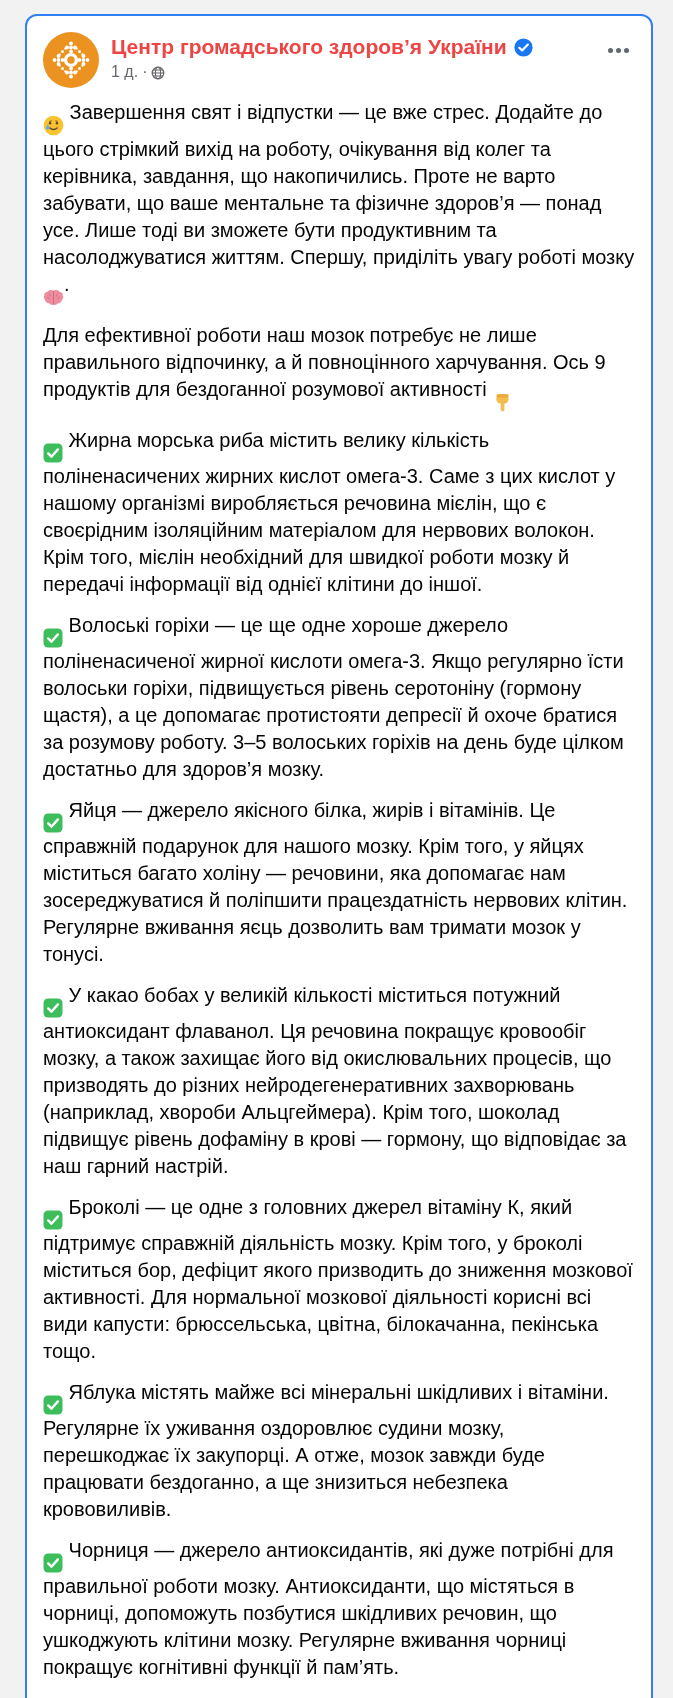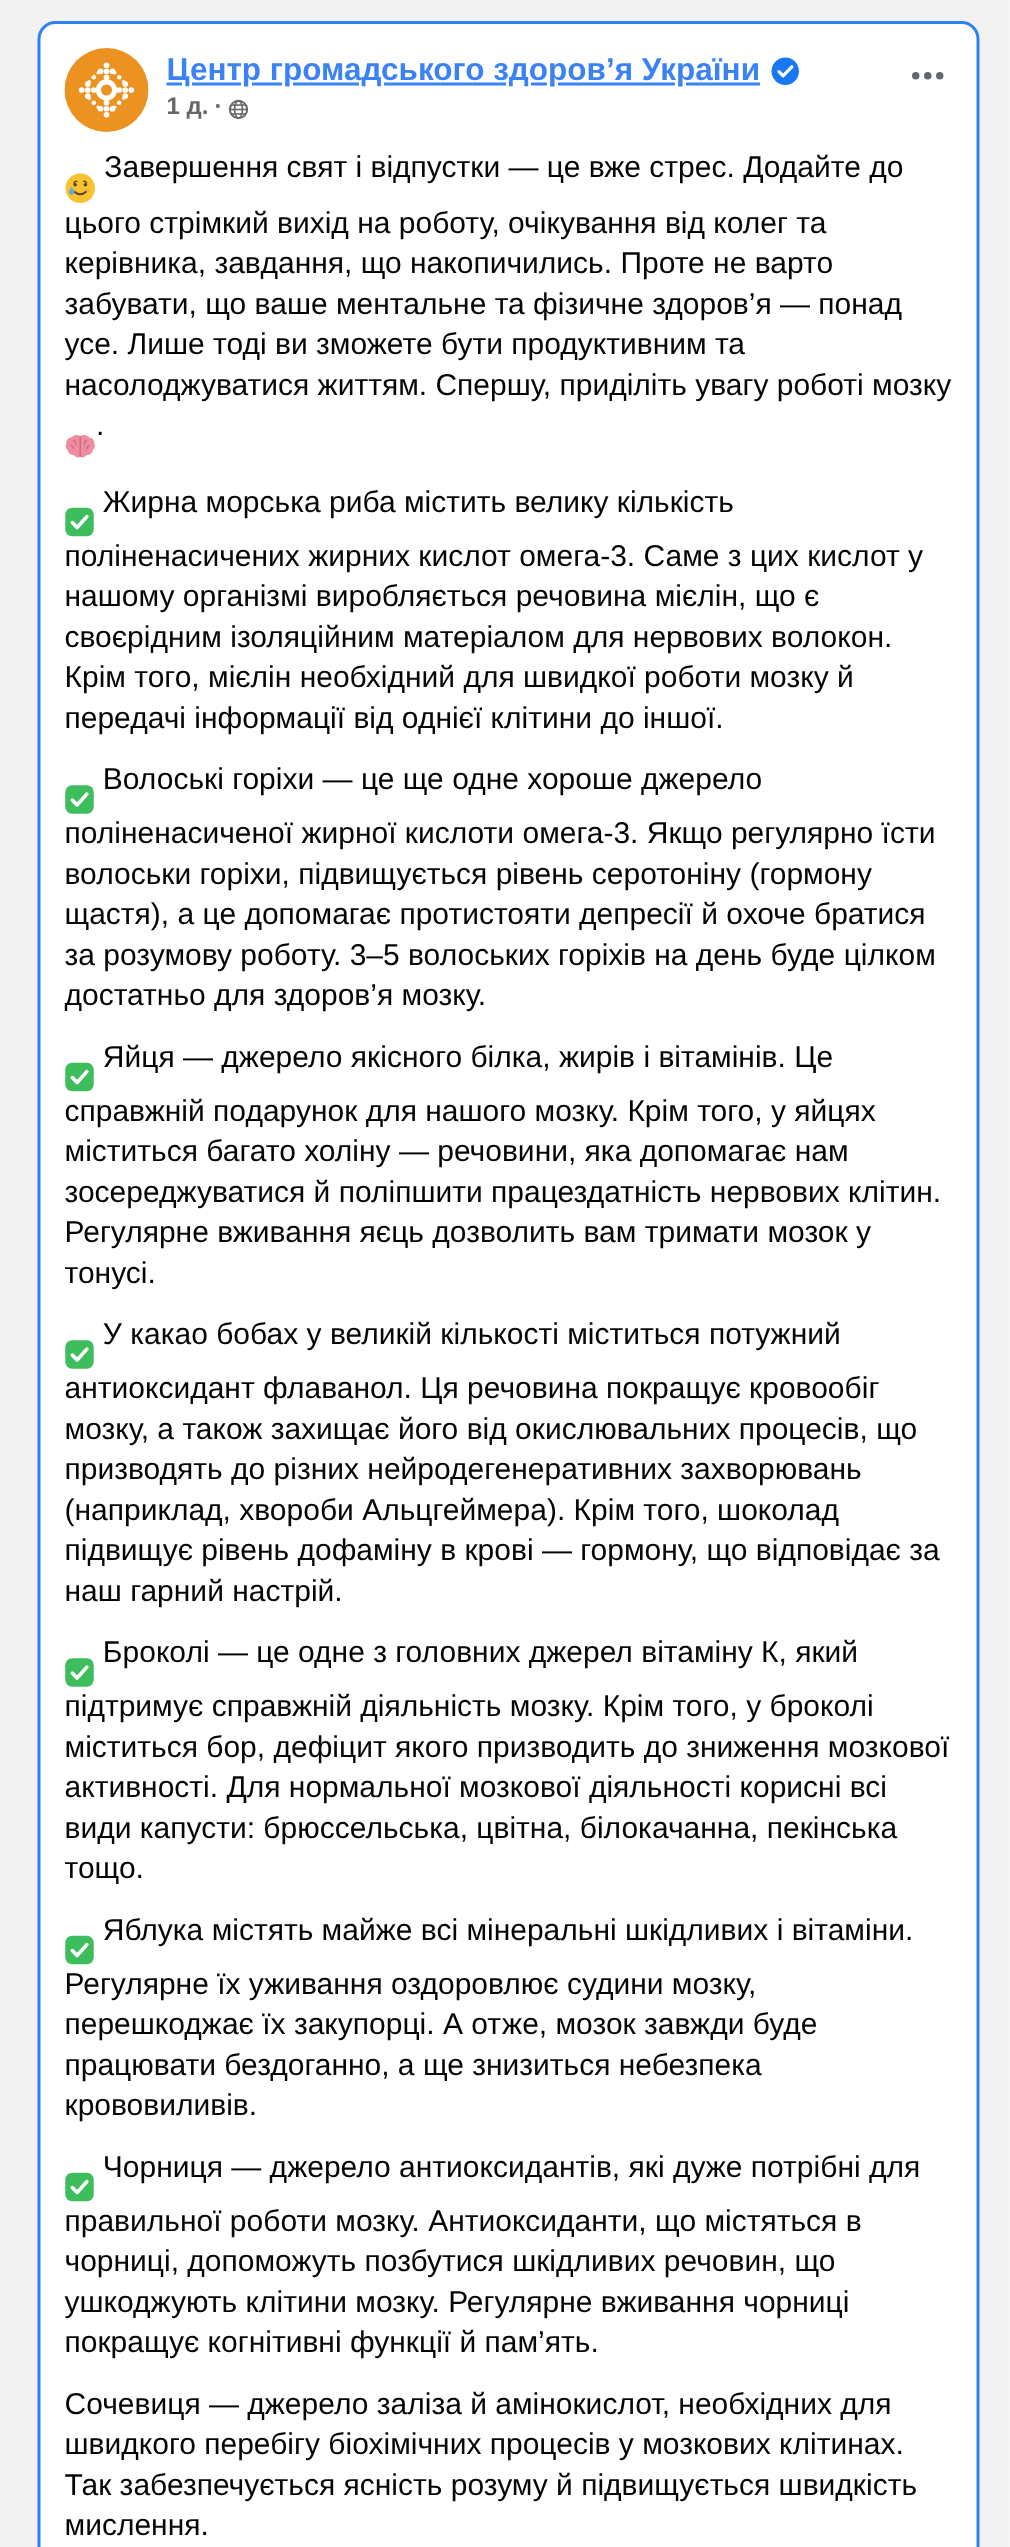--- a/index.html
+++ b/index.html
@@ -22,29 +22,28 @@
     padding:16px 16px 0 16px;
   }
   .avatar{
     width:56px;height:56px;border-radius:50%;
     flex:0 0 56px;cursor:pointer;
   }
   .avatar svg{display:block;width:56px;height:56px;}
   .header-text{margin-left:12px;flex:1;min-width:0;padding-top:3px;}
   .name-row{display:flex;align-items:center;}
   .page-name{
-    font-size:21px;font-weight:700;color:#3b82f6;line-height:1.15;
+    font-size:21px;font-weight:700;color:#ef4444;line-height:1.15;
     cursor:pointer;
-    text-decoration:underline;
   }
   .verified{margin-left:7px;display:inline-flex;}
   .verified svg{width:19px;height:19px;display:block;}
   .meta-row{
     display:flex;align-items:center;gap:4px;
-    margin-top:4px;color:#65676b;font-size:16px;font-weight:bold;
+    margin-top:4px;color:#65676b;font-size:16px;
   }
   .meta-row .sep{color:#65676b;}
   .globe svg{display:block;width:14px;height:14px;margin-top:1px;}
   .more-btn{
     border:none;background:none;cursor:pointer;
     display:flex;gap:3px;align-items:center;
     padding:10px 6px;margin-top:6px;
   }
   .more-btn i{width:5px;height:5px;border-radius:50%;background:#606770;display:block;}
   .post-body{
@@ -156,20 +155,25 @@
             <path d="M13.4 6.2 q1.2-0.2 2 1" stroke="#5d4037" stroke-width="1" fill="none" stroke-linecap="round"></path>
             <path d="M7 13.4 q4 3.6 8 0" stroke="#5d4037" stroke-width="1.4" fill="none" stroke-linecap="round"></path>
             <ellipse cx="6.2" cy="12.6" rx="1.5" ry="0.9" fill="#f0a04b" opacity="0.8"></ellipse>
             <ellipse cx="15.8" cy="12.6" rx="1.5" ry="0.9" fill="#f0a04b" opacity="0.8"></ellipse>
             <path d="M4.9 9.8 C4.9 9.8 3.2 12.5 3.2 13.7 a1.75 1.85 0 0 0 3.5 0 C6.7 12.5 4.9 9.8 4.9 9.8 Z" fill="#5dade2"></path>
           </svg></span><span> Завершення свят і відпустки — це вже стрес. Додайте до цього стрімкий вихід на роботу, очікування від колег та керівника, завдання, що накопичились. Проте не варто забувати, що ваше ментальне та фізичне здоров’я — понад усе. Лише тоді ви зможете бути продуктивним та насолоджуватися життям. Спершу, приділіть увагу роботі мозку </span><span class="emoji"><svg viewBox="0 0 24 20">
             <path d="M12 2.2 C9.8 0.8 6.4 1.4 5.2 3.4 C2.6 3.6 1 5.6 1.4 7.8 C0.4 9.4 0.8 11.6 2.4 12.8 C2.6 15 4.6 16.8 7 16.6 C8.2 18.4 10.6 19 12 18 C13.4 19 15.8 18.4 17 16.6 C19.4 16.8 21.4 15 21.6 12.8 C23.2 11.6 23.6 9.4 22.6 7.8 C23 5.6 21.4 3.6 18.8 3.4 C17.6 1.4 14.2 0.8 12 2.2 Z" fill="#ef8da0"></path>
             <path d="M12 2.4 L12 18" stroke="#d16b80" stroke-width="1.2"></path>
             <path d="M7 5.5 q2 1 1.5 3 M16.8 5.5 q-2 1 -1.5 3 M5 9.5 q1.8 0.4 2 2.4 M19 9.5 q-1.8 0.4 -2 2.4" stroke="#d16b80" stroke-width="1" fill="none" stroke-linecap="round"></path>
           </svg></span><span>.</span></p>
+      <p><span>Для ефективної роботи наш мозок потребує не лише правильного відпочинку, а й повноцінного харчування. Ось 9 продуктів для бездоганної розумової активності </span><span class="emoji"><svg viewBox="0 0 20 22">
+            <rect x="3.6" y="2.4" width="12.8" height="9.6" rx="4.4" fill="#f3bc4b"></rect>
+            <rect x="8.2" y="7.5" width="3.8" height="12.8" rx="1.9" fill="#f3bc4b"></rect>
+            <rect x="3.6" y="2.4" width="12.8" height="3" rx="1.5" fill="#eaa93a"></rect>
+          </svg></span></p>
       <p><span class="emoji small"><svg viewBox="0 0 20 20">
             <rect x="0.5" y="0.5" width="19" height="19" rx="4.6" fill="#3dbd5b"></rect>
             <path d="M5.2 10.4 l3.2 3.3 L14.9 6.4" stroke="#ffffff" stroke-width="2.4" fill="none" stroke-linecap="round" stroke-linejoin="round"></path>
           </svg></span><span> Жирна морська риба містить велику кількість поліненасичених жирних кислот омега-3. Саме з цих кислот у нашому організмі виробляється речовина мієлін, що є своєрідним ізоляційним матеріалом для нервових волокон. Крім того, мієлін необхідний для швидкої роботи мозку й передачі інформації від однієї клітини до іншої.</span></p>
       <p><span class="emoji small"><svg viewBox="0 0 20 20">
             <rect x="0.5" y="0.5" width="19" height="19" rx="4.6" fill="#3dbd5b"></rect>
             <path d="M5.2 10.4 l3.2 3.3 L14.9 6.4" stroke="#ffffff" stroke-width="2.4" fill="none" stroke-linecap="round" stroke-linejoin="round"></path>
           </svg></span><span> Волоські горіхи — це ще одне хороше джерело поліненасиченої жирної кислоти омега-3. Якщо регулярно їсти волоськи горіхи, підвищується рівень серотоніну (гормону щастя), а це допомагає протистояти депресії й охоче братися за розумову роботу. 3–5 волоських горіхів на день буде цілком достатньо для здоров’я мозку.</span></p>
       <p><span class="emoji small"><svg viewBox="0 0 20 20">
             <rect x="0.5" y="0.5" width="19" height="19" rx="4.6" fill="#3dbd5b"></rect>

